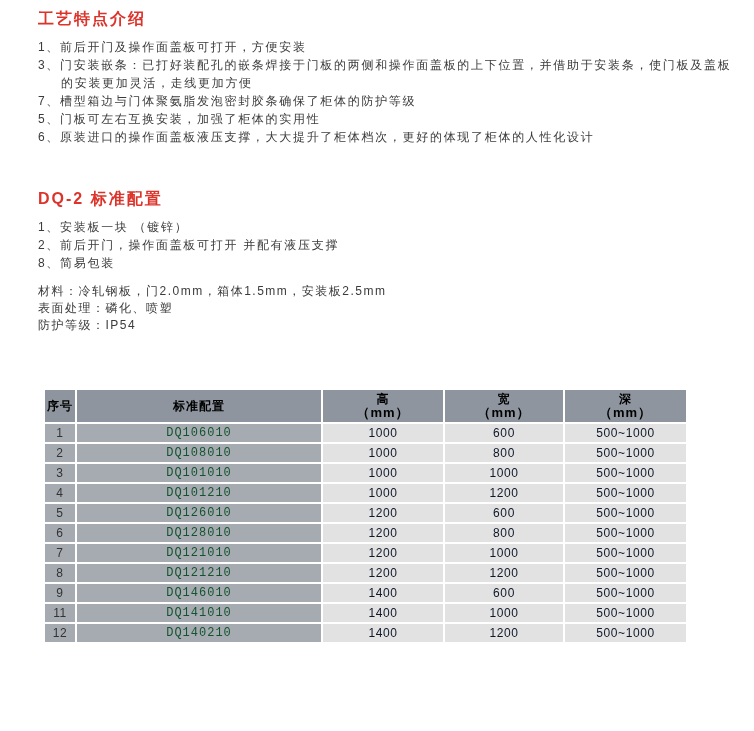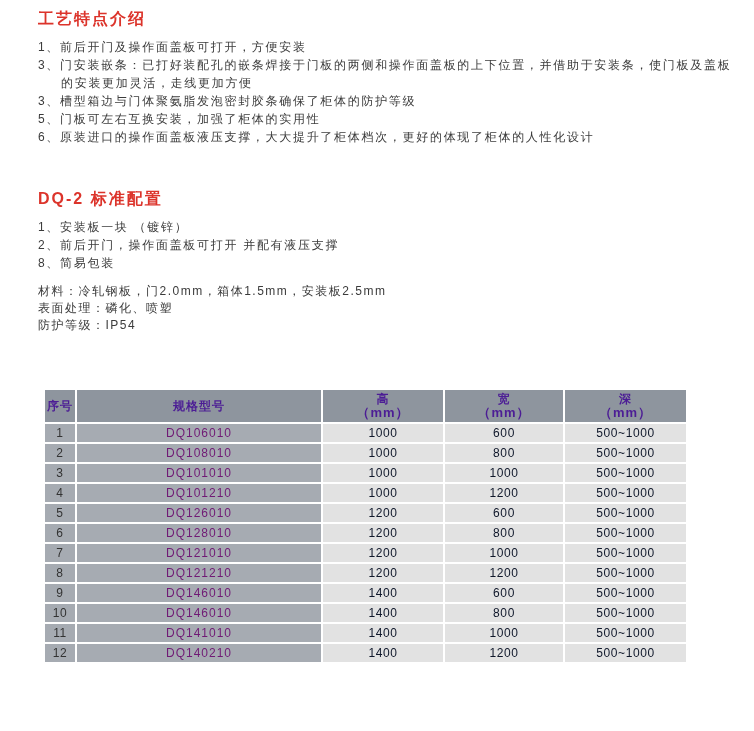--- a/index.html
+++ b/index.html
@@ -59,49 +59,49 @@
   .spec-table th, .spec-table td {
     padding: 0;
     text-align: center;
     vertical-align: middle;
     font-size: 12px;
     overflow: hidden;
     white-space: nowrap;
   }
   .spec-table th {
     background: var(--hdr-bg);
-    color: #4c1d95;
+    color: #000000;
     font-weight: bold;
     height: 32px;
     letter-spacing: 1px;
     line-height: 14px;
   }
   .spec-table th .unit { font-weight: bold; font-size: 13px; }
   .spec-table td { height: 18px; letter-spacing: 0.6px; }
   .spec-table td.c-no    { background: var(--model-bg); color: #333; }
-  .spec-table td.c-model { background: var(--model-bg); color: #701a75; letter-spacing: 1px; }
+  .spec-table td.c-model { background: var(--model-bg); color: #14532d; letter-spacing: 1px; font-family: Liberation Mono, monospace; }
   .spec-table td.c-val   { background: var(--val-bg);   color: #0f172a; }
 
   .col-no    { width: 30px; }
   .col-model { width: 244px; }
   .col-h     { width: 120px; }
   .col-w     { width: 118px; }
   .col-d     { width: 121px; }
 </style>
 </head>
 <body>
 
 <div class="page">
 
   <h2 class="section-title">工艺特点介绍</h2>
 
   <ul class="feature-list">
     <li>1、前后开门及操作面盖板可打开，方便安装</li>
     <li>3、门安装嵌条：已打好装配孔的嵌条焊接于门板的两侧和操作面盖板的上下位置，并借助于安装条，使门板及盖板的安装更加灵活，走线更加方便</li>
-    <li>3、槽型箱边与门体聚氨脂发泡密封胶条确保了柜体的防护等级</li>
+    <li>7、槽型箱边与门体聚氨脂发泡密封胶条确保了柜体的防护等级</li>
     <li>5、门板可左右互换安装，加强了柜体的实用性</li>
     <li>6、原装进口的操作面盖板液压支撑，大大提升了柜体档次，更好的体现了柜体的人性化设计</li>
   </ul>
 
   <div class="section-gap"></div>
 
   <h2 class="section-title">DQ-2 标准配置</h2>
 
   <ul class="config-list">
     <li>1、安装板一块 （镀锌）</li>
@@ -122,21 +122,21 @@
         <col class="col-h">
         <col class="col-w">
         <col class="col-d">
     </colgroup>
     <thead>
       <tr>
         <th>
           <div>序号</div>
         </th>
         <th>
-          <div>规格型号</div>
+          <div>标准配置</div>
         </th>
         <th>
           <div>高</div>
           <div class="unit">（mm）</div>
         </th>
         <th>
           <div>宽</div>
           <div class="unit">（mm）</div>
         </th>
         <th>
@@ -203,27 +203,20 @@
           <td class="c-val">500~1000</td>
         </tr>
         <tr>
           <td class="c-no">9</td>
           <td class="c-model">DQ146010</td>
           <td class="c-val">1400</td>
           <td class="c-val">600</td>
           <td class="c-val">500~1000</td>
         </tr>
         <tr>
-          <td class="c-no">10</td>
-          <td class="c-model">DQ146010</td>
-          <td class="c-val">1400</td>
-          <td class="c-val">800</td>
-          <td class="c-val">500~1000</td>
-        </tr>
-        <tr>
           <td class="c-no">11</td>
           <td class="c-model">DQ141010</td>
           <td class="c-val">1400</td>
           <td class="c-val">1000</td>
           <td class="c-val">500~1000</td>
         </tr>
         <tr>
           <td class="c-no">12</td>
           <td class="c-model">DQ140210</td>
           <td class="c-val">1400</td>

